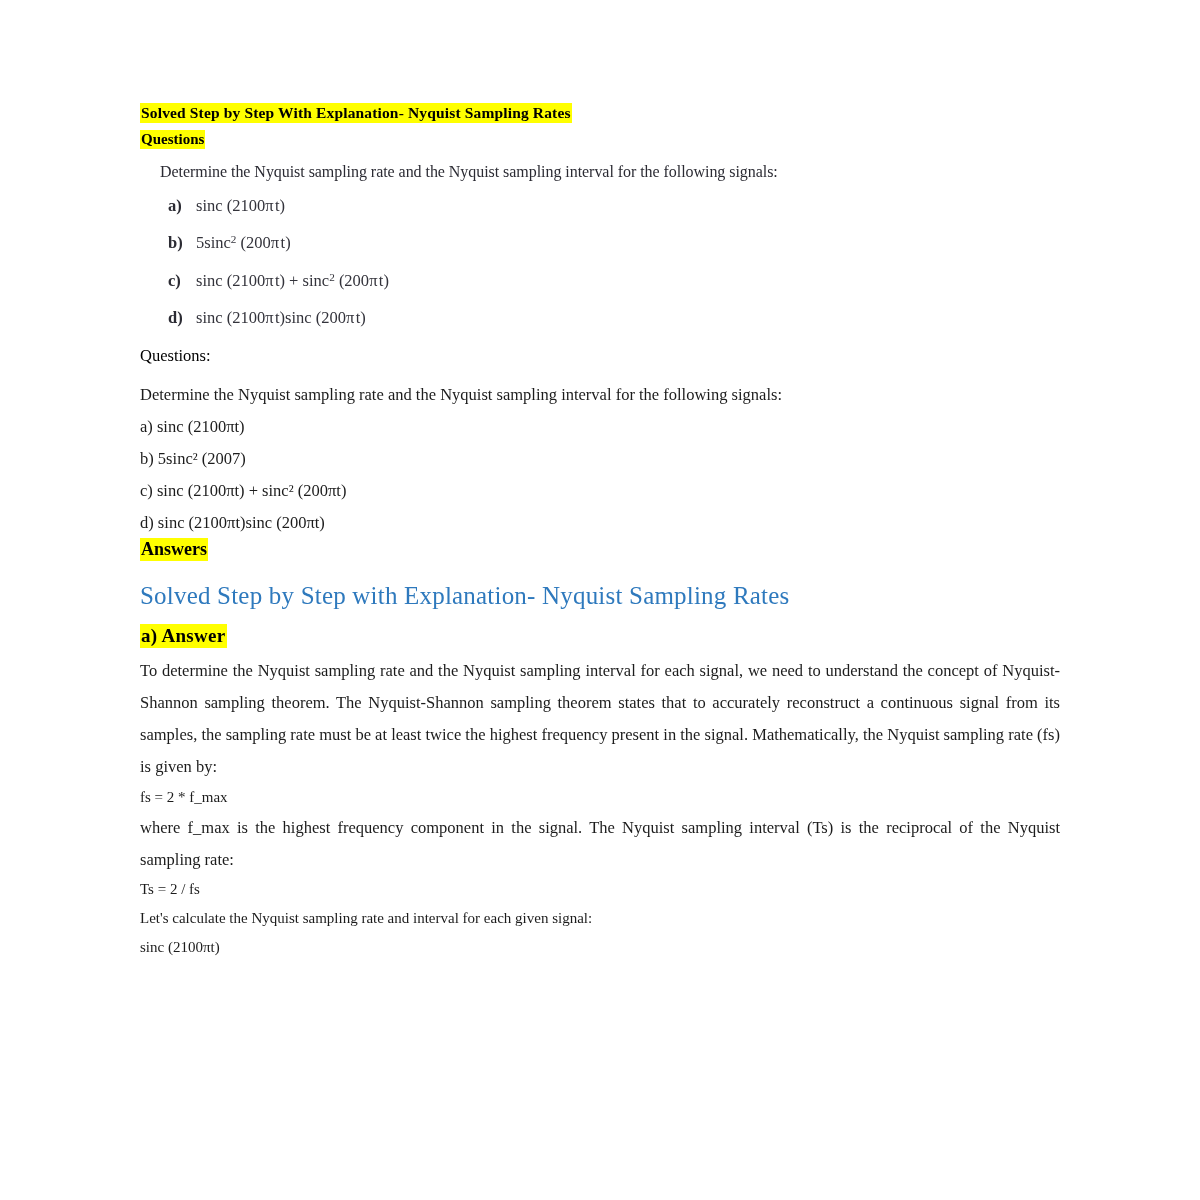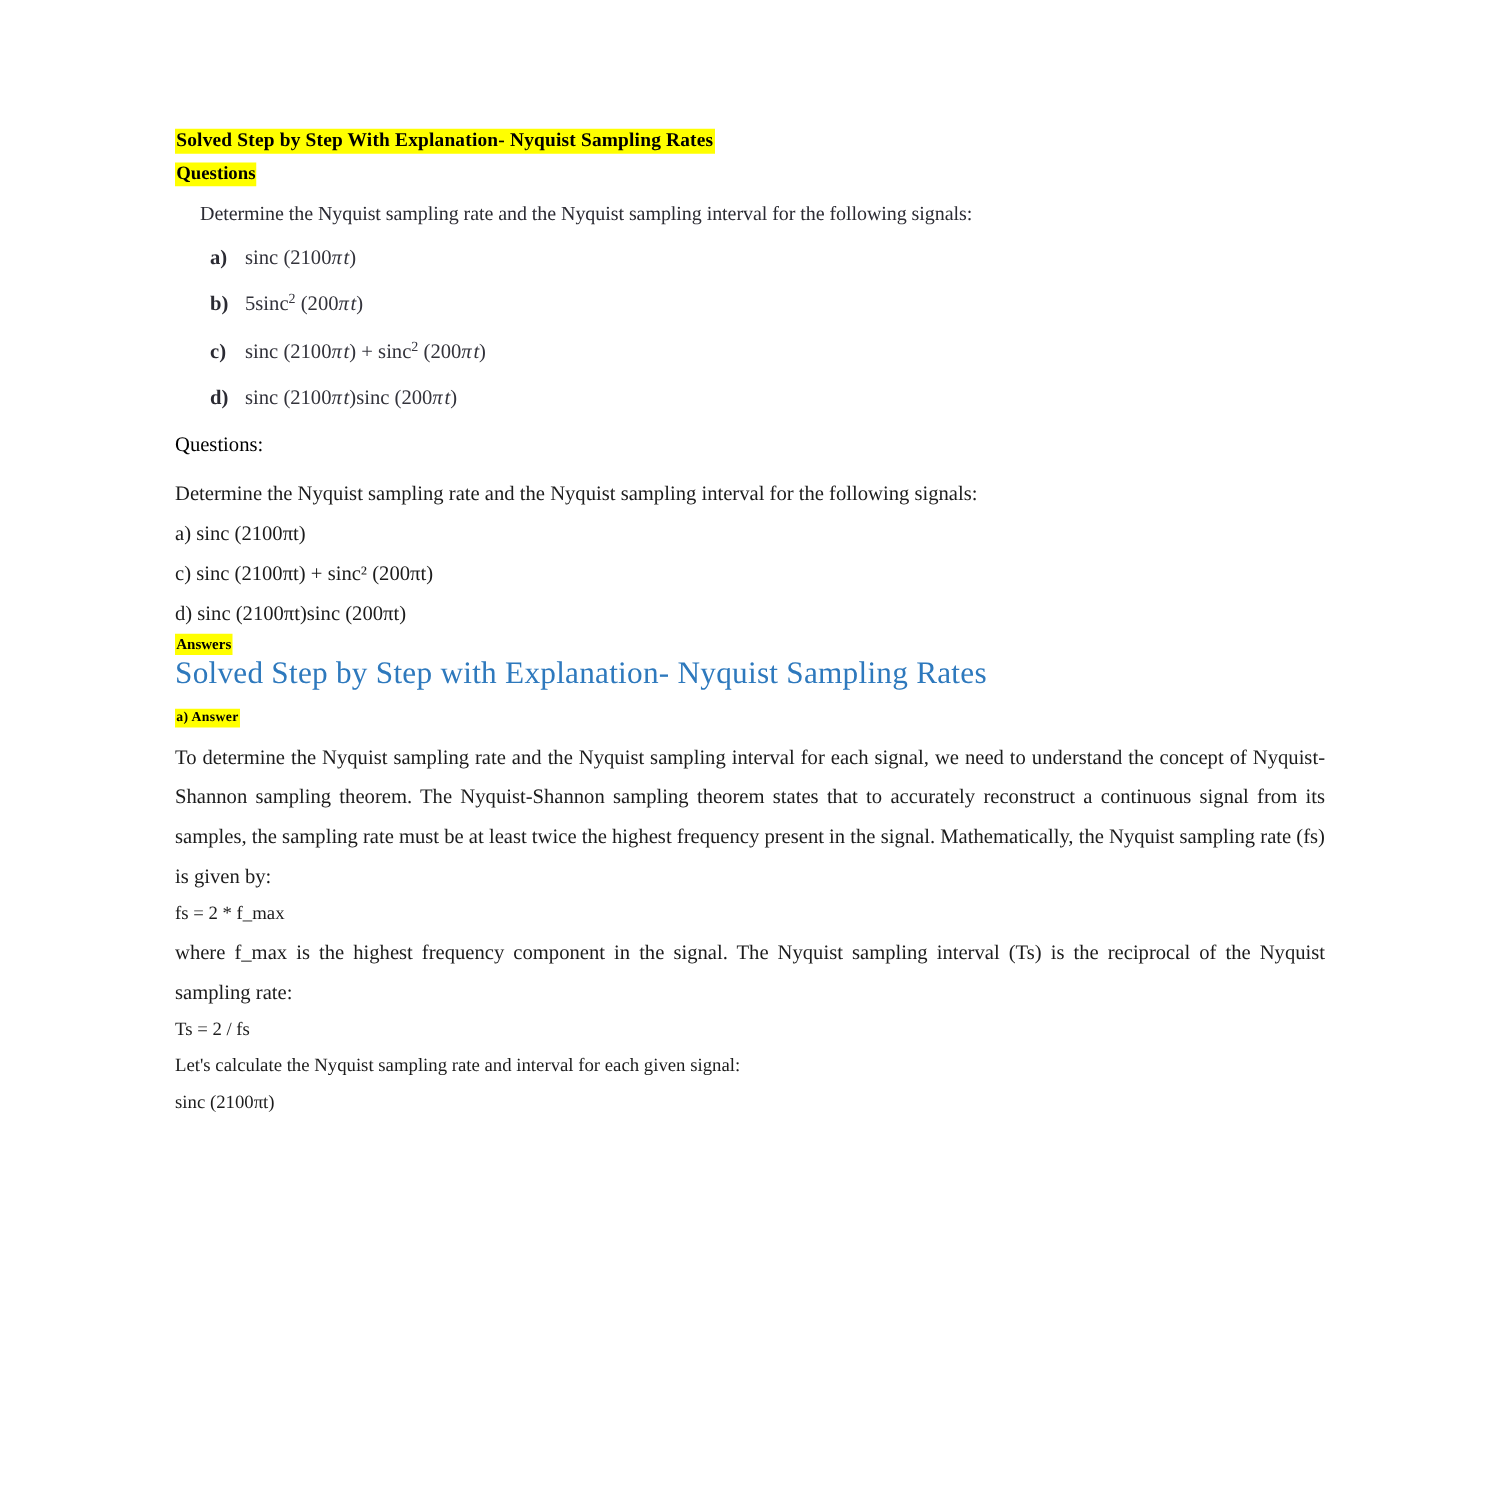--- a/index.html
+++ b/index.html
@@ -43,25 +43,25 @@
   .title-line {
     font-size: 15.5px;
     letter-spacing: 0.15px;
     margin: 0 0 11px 0;
   }
   .questions-hl-line {
     font-size: 15px;
     margin: 0 0 14px 0;
   }
   .answers-hl-line {
-    font-size: 12px;
-    margin: 0 0 4px 0;
+    font-size: 18px;
+    margin: 0 0 24px 0;
   }
   .a-answer-hl-line {
-    font-size: 11px;
+    font-size: 19px;
     letter-spacing: 0.3px;
     margin: 16px 0 10px 0;
   }
 
   
   .scan-block {
     margin: 0 0 4px 0;
     padding-left: 20px;
     color: #2b2b33;
   }
@@ -82,21 +82,20 @@
   }
   .scan-item .lbl {
     font-weight: bold;
     display: inline-block;
     width: 28px;
   }
   .scan-item .expr {
     color: #33333b;
   }
   .mi {
-    font-style: italic;
     font-family: "Liberation Serif", "DejaVu Serif", serif;
   }
   sup.sq {
     font-size: 0.68em;
     vertical-align: 0.48em;
     line-height: 0;
   }
 
   
   .sec-head {
@@ -159,20 +158,21 @@
       <p class="scan-item"><span class="lbl">c)</span><span class="expr">sinc (2100<span class="mi">π t</span>) + sinc<sup class="sq">2</sup> (200<span class="mi">π t</span>)</span></p>
 
       <p class="scan-item"><span class="lbl">d)</span><span class="expr">sinc (2100<span class="mi">π t</span>)sinc (200<span class="mi">π t</span>)</span></p>
     </div>
 
     <p class="sec-head">Questions:</p>
 
     <p class="para">Determine the Nyquist sampling rate and the Nyquist sampling interval for the following signals:</p>
 
     <p class="list-line">a) sinc (2100πt)</p>
+    <p class="list-line">b) 5sinc² (2007)</p>
     <p class="list-line">c) sinc (2100πt) + sinc² (200πt)</p>
     <p class="list-line">d) sinc (2100πt)sinc (200πt)</p>
 
     <div class="gap-s"></div>
 
     <p class="hl-line answers-hl-line"><span class="hl">Answers</span></p>
 
     <p class="blue-head">Solved Step by Step with Explanation- Nyquist Sampling Rates</p>
 
     <p class="hl-line a-answer-hl-line"><span class="hl">a) Answer</span></p>

